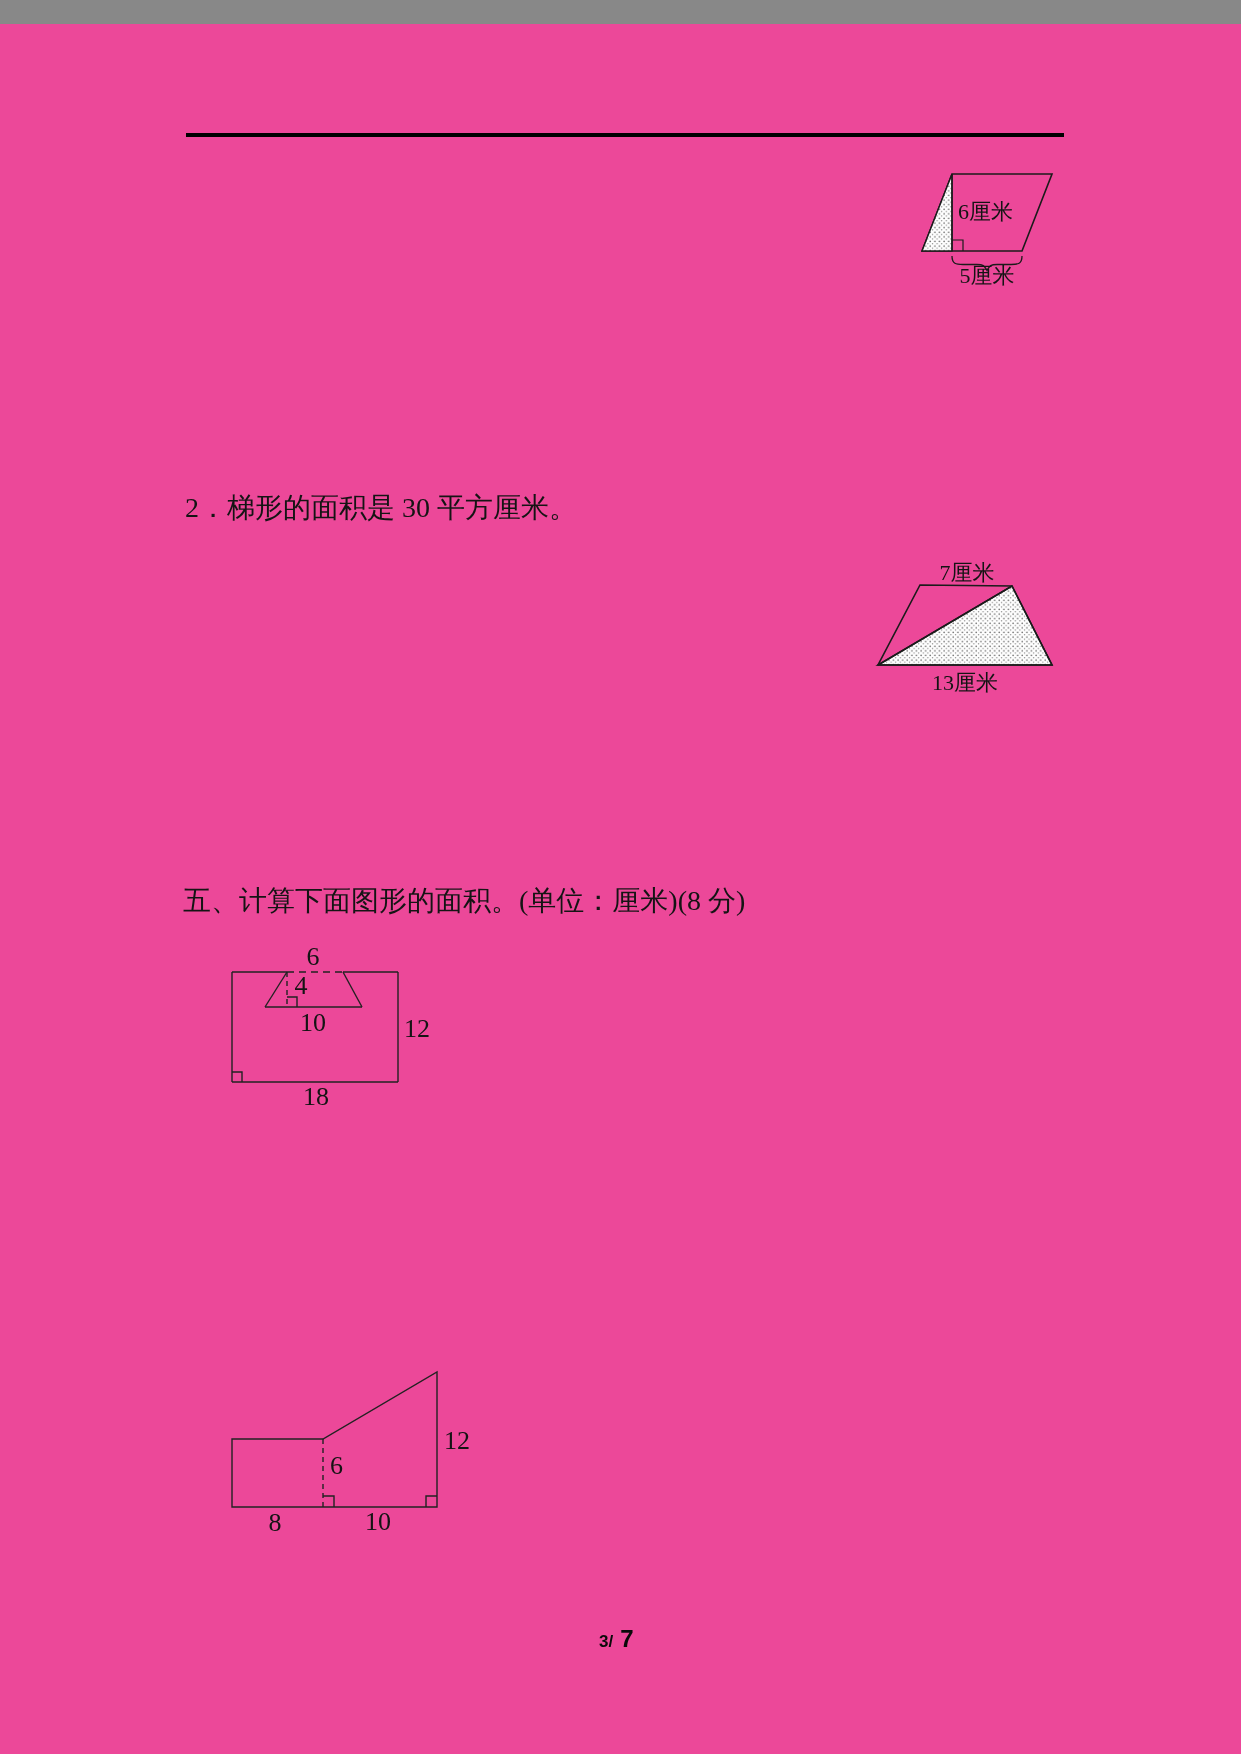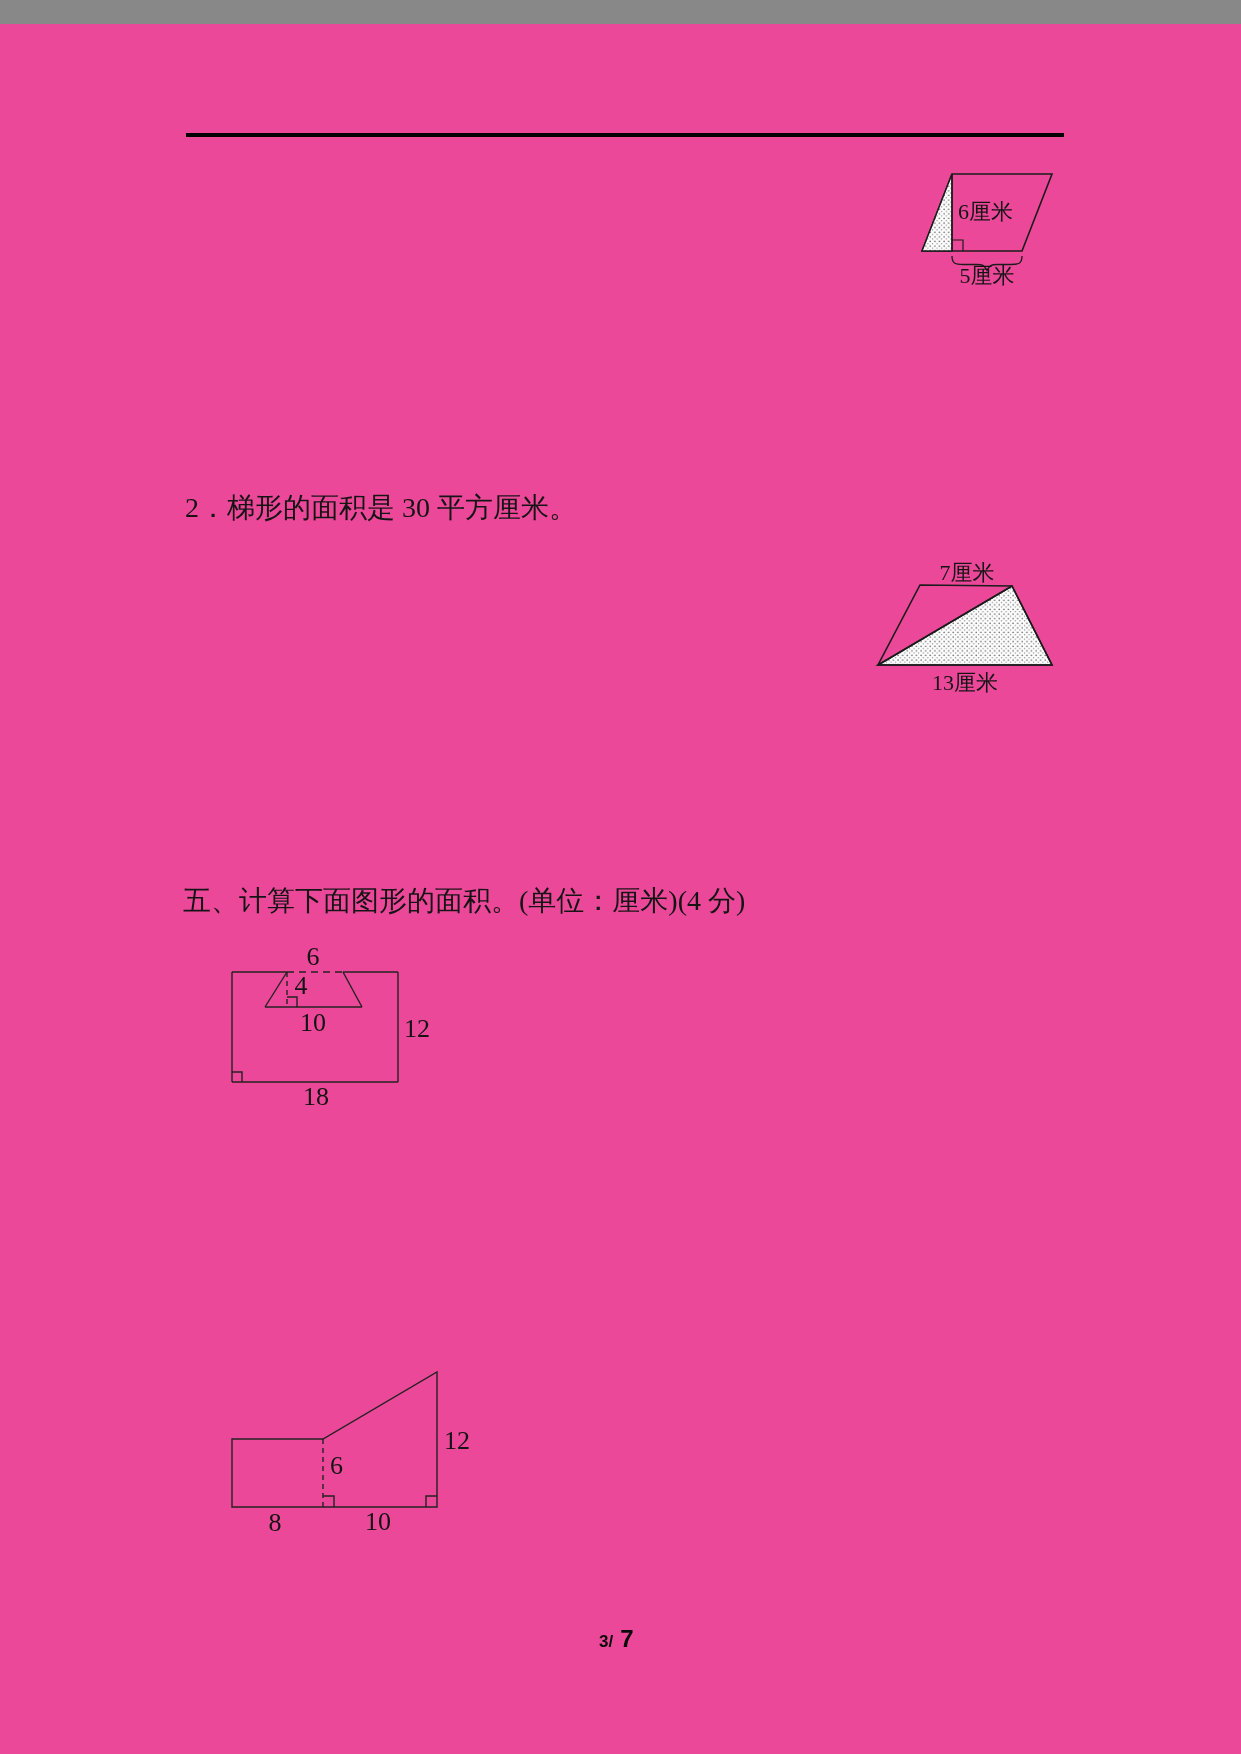--- a/index.html
+++ b/index.html
@@ -67,21 +67,21 @@
         <circle cx="3.3" cy="3.5" r="0.75" fill="#8a8a8a"></circle>
       </pattern>
     </defs>
     <polygon points="878,641 1052,641 1012,562" fill="url(#stippleB)" stroke="#1b1b1b" stroke-width="1.5"></polygon>
     <polygon points="920,561 1012,562 1052,641 878,641" fill="none" stroke="#1b1b1b" stroke-width="1.6"></polygon>
     <line x1="878" y1="641" x2="1012" y2="562" stroke="#1b1b1b" stroke-width="1.5"></line>
     <text x="967" y="556" class="dim-cjk" text-anchor="middle">7厘米</text>
     <text x="965" y="666" class="dim-cjk" text-anchor="middle">13厘米</text>
   </svg>
 
-  <div id="section5-title" class="abs body-text">五、计算下面图形的面积。(单位：厘米)(4 分)</div>
+  <div id="section5-title" class="abs body-text">五、计算下面图形的面积。(单位：厘米)(8 分)</div>
 
   <svg class="abs" style="left:215px;top:915px;" width="230" height="180" viewBox="215 915 230 180">
     <g stroke="#222222" stroke-width="1.4" fill="none">
       <line x1="232" y1="948" x2="287" y2="948"></line>
       <line x1="287" y1="948" x2="343" y2="948" stroke-dasharray="7 5"></line>
       <line x1="343" y1="948" x2="398" y2="948"></line>
       <line x1="398" y1="948" x2="398" y2="1058"></line>
       <line x1="398" y1="1058" x2="232" y2="1058"></line>
       <line x1="232" y1="1058" x2="232" y2="948"></line>
       <line x1="287" y1="948" x2="265" y2="983"></line>

